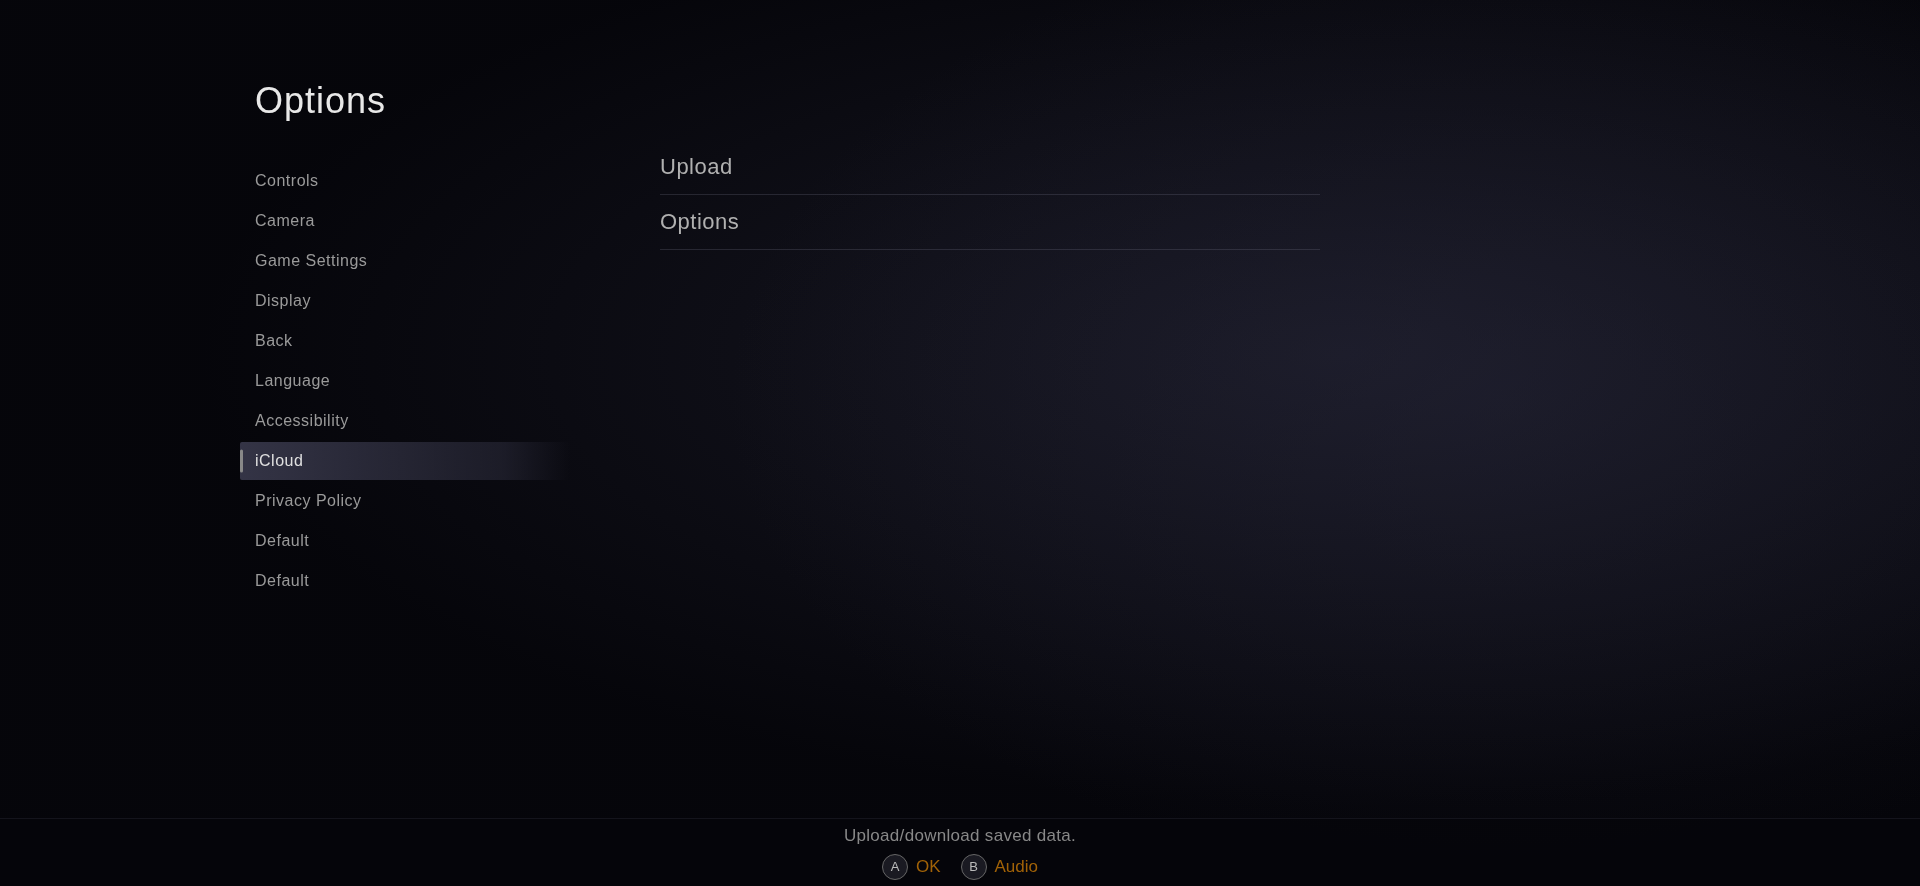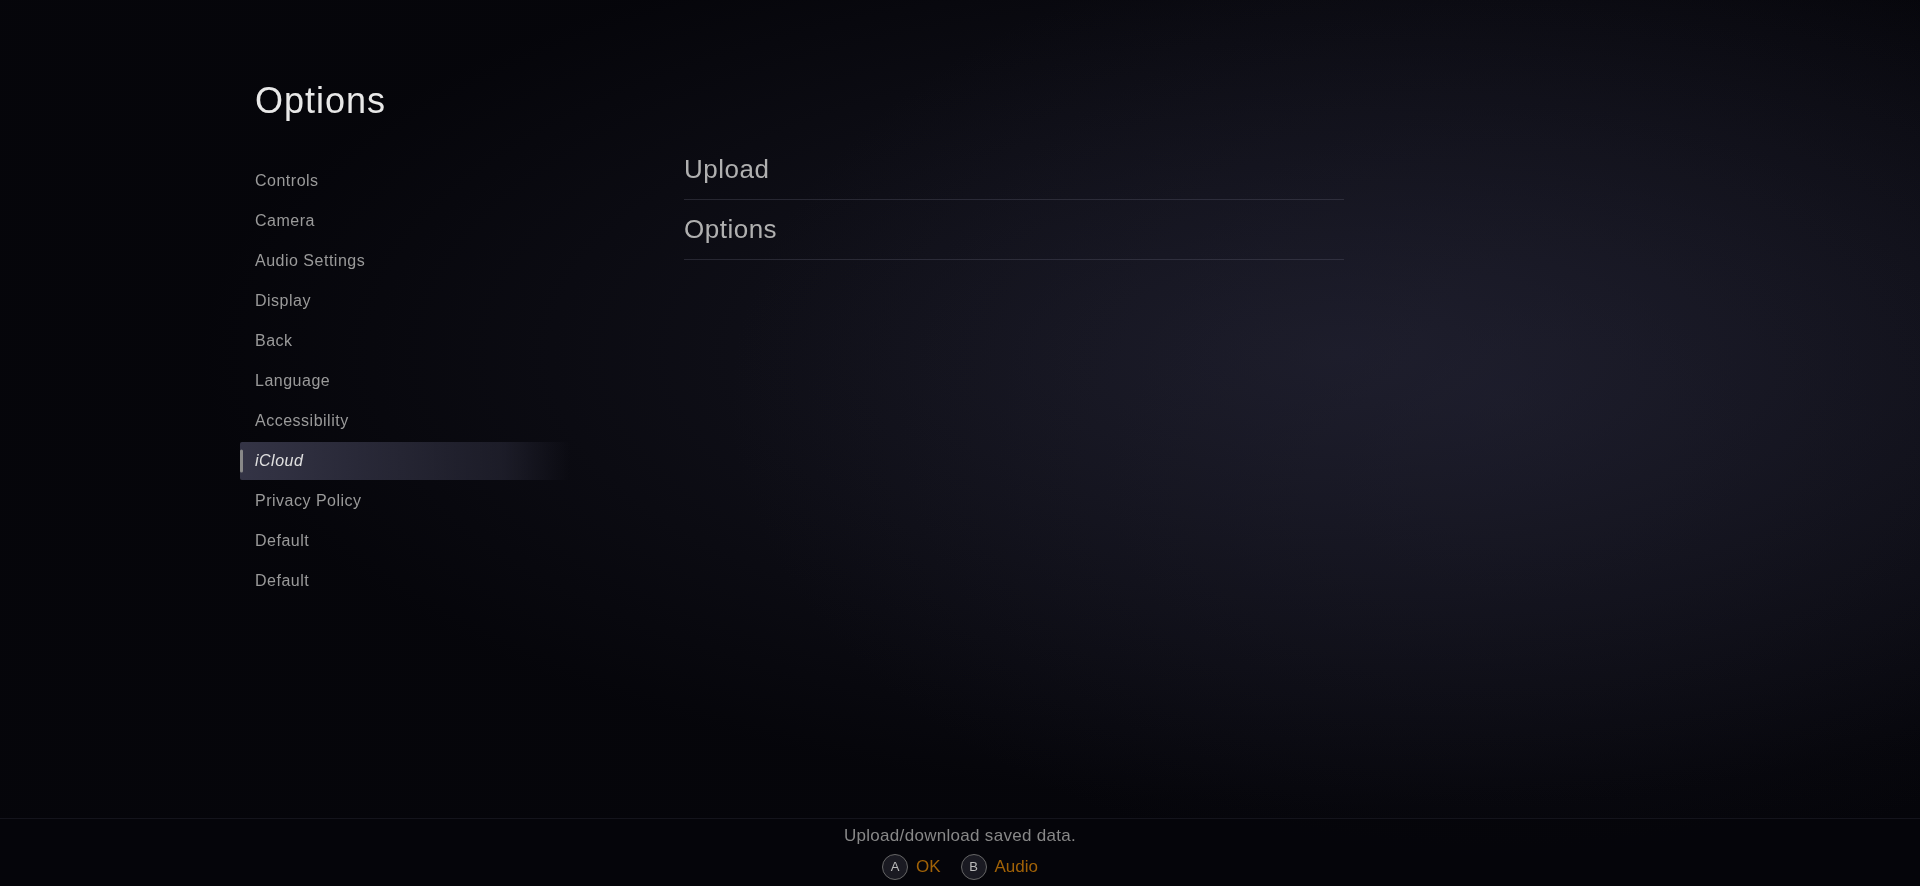--- a/index.html
+++ b/index.html
@@ -1,19 +1,18 @@
 <!DOCTYPE html>
 <html><head>
   <meta charset="utf-8">
   <style>
     * {
       margin: 0;
       padding: 0;
       box-sizing: border-box;
-      gap: 24px;
     }
 
     body {
       width: 1920px;
       height: 886px;
       background-color: #0a0a0e;
       font-family: 'Arial', sans-serif;
       overflow: hidden;
       position: relative;
     }
@@ -73,21 +72,20 @@
       position: relative;
     }
 
     .menu-item.active {
       color: #e0e0e0;
       background: linear-gradient(90deg, rgba(60,60,80,0.85) 0%, rgba(40,40,55,0.6) 80%, transparent 100%);
       padding-left: 15px;
       margin-left: -15px;
       border-radius: 2px;
       width: 330px;
-      font-style: italic;
     }
 
     .menu-item.active::before {
       content: '';
       position: absolute;
       left: 0;
       top: 50%;
       transform: translateY(-50%);
       width: 3px;
       height: 60%;
@@ -100,21 +98,21 @@
       padding: 140px 0 0 80px;
     }
 
     .options-list {
       list-style: none;
       width: 660px;
     }
 
     .option-item {
       padding: 14px 0;
-      font-size: 26px;
+      font-size: 22px;
       font-weight: 300;
       color: #b0b0b0;
       letter-spacing: 0.5px;
       border-bottom: 1px solid rgba(120,120,140,0.25);
       cursor: pointer;
     }
 
     .option-item:first-child {
       border-top: none;
     }
@@ -183,21 +181,21 @@
 
 <div class="content">
 
   <aside class="sidebar">
     <h1 class="page-title">Options</h1>
 
     <ul class="menu-list">
 
     <li class="menu-item">Controls</li>
         <li class="menu-item">Camera</li>
-        <li class="menu-item">Audio Settings</li>
+        <li class="menu-item">Game Settings</li>
         <li class="menu-item">Display</li>
         <li class="menu-item">Back</li>
         <li class="menu-item">Language</li>
         <li class="menu-item">Accessibility</li>
         <li class="menu-item active">iCloud</li>
         <li class="menu-item">Privacy Policy</li>
         <li class="menu-item">Default</li>
         <li class="menu-item">Default</li>
       </ul>
   </aside>

